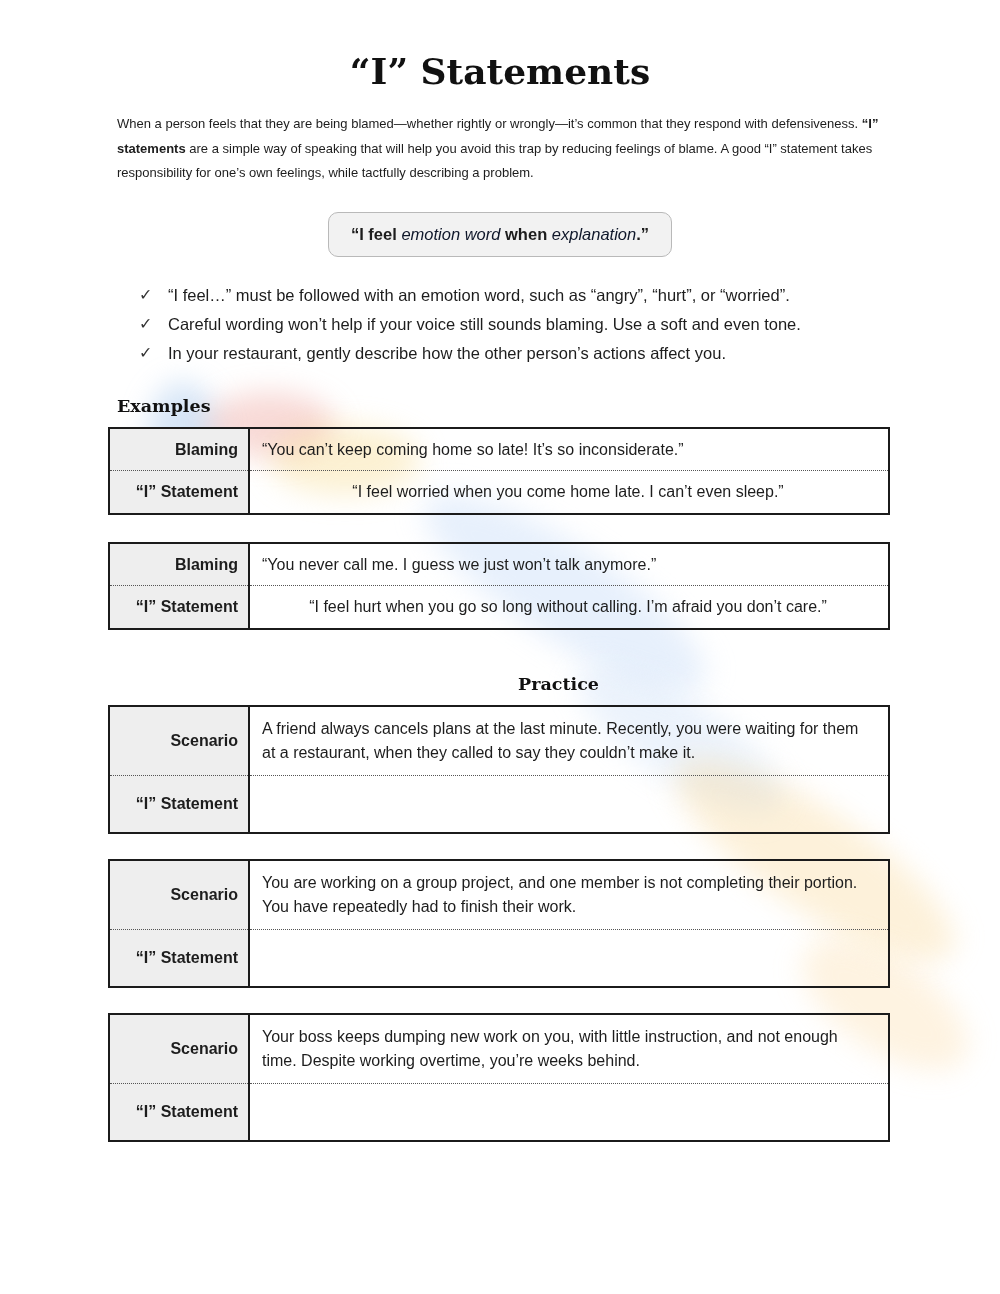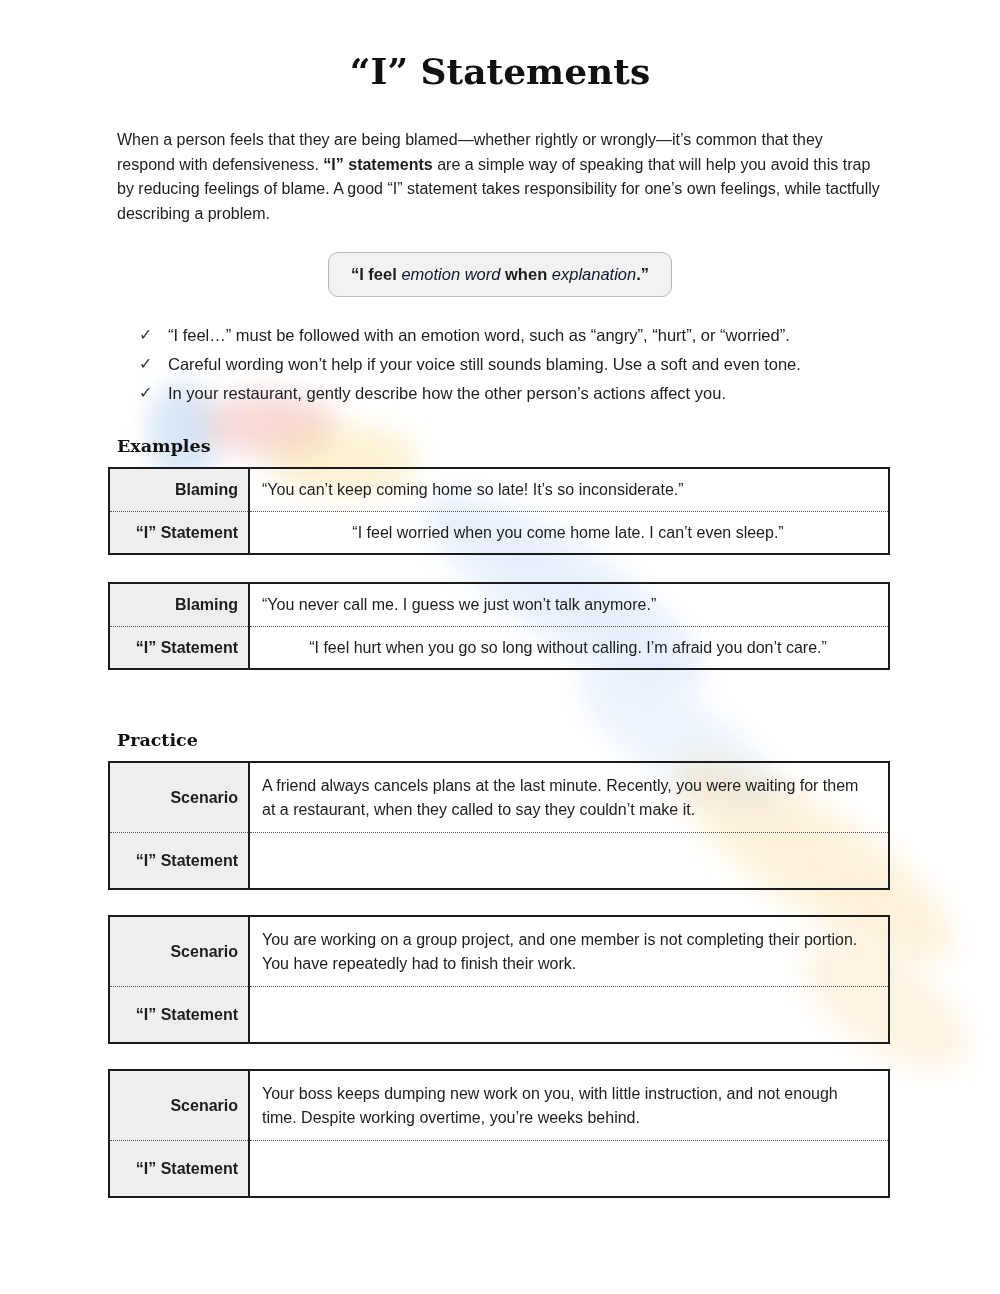--- a/index.html
+++ b/index.html
@@ -29,22 +29,22 @@
     text-align:center;
     font-family:"DejaVu Serif", serif;
     font-weight:bold;
     font-size:36px;
     line-height:42px;
     color:#111;
   }
 
   .intro {
     width:766px;
-    margin:36px 0 0 117px;
-    font-size:16px;
+    margin:20px 0 0 117px;
+    font-size:13px;
     line-height:24.6px;
   }
   .intro b { font-weight:bold; }
 
   .formula-box {
     width:344px; height:45px;
     margin:26px auto 0;
     background:#f2f2f2;
     border:1.5px solid #b9b9b9;
     border-radius:10px;
@@ -94,21 +94,21 @@
   .ws-table tr + tr td { border-top:1.5px dotted #555;text-align:center; }
 
   .example-table { margin-top:10px;padding-left:44px; }
   .example-table tr { height:43px; }
   .example-table + .example-table { margin-top:27px; }
 
   .practice-table { margin-top:10px; }
   .practice-table tr.scenario-row { height:70px; }
   .practice-table tr.statement-row { height:57px; }
   .practice-table + .practice-table { margin-top:25px; }
-  .practice-heading { margin-top:60px; }
+  .practice-heading { margin-top:44px;text-align:center; }
 
   .footer {
     width:766px;
     margin:44px 0 0 117px;
     display:flex;
     justify-content:space-between;
     font-size:15.5px;
     color:#222;
   }
   .footer b { font-weight:bold; color:#151515; }

